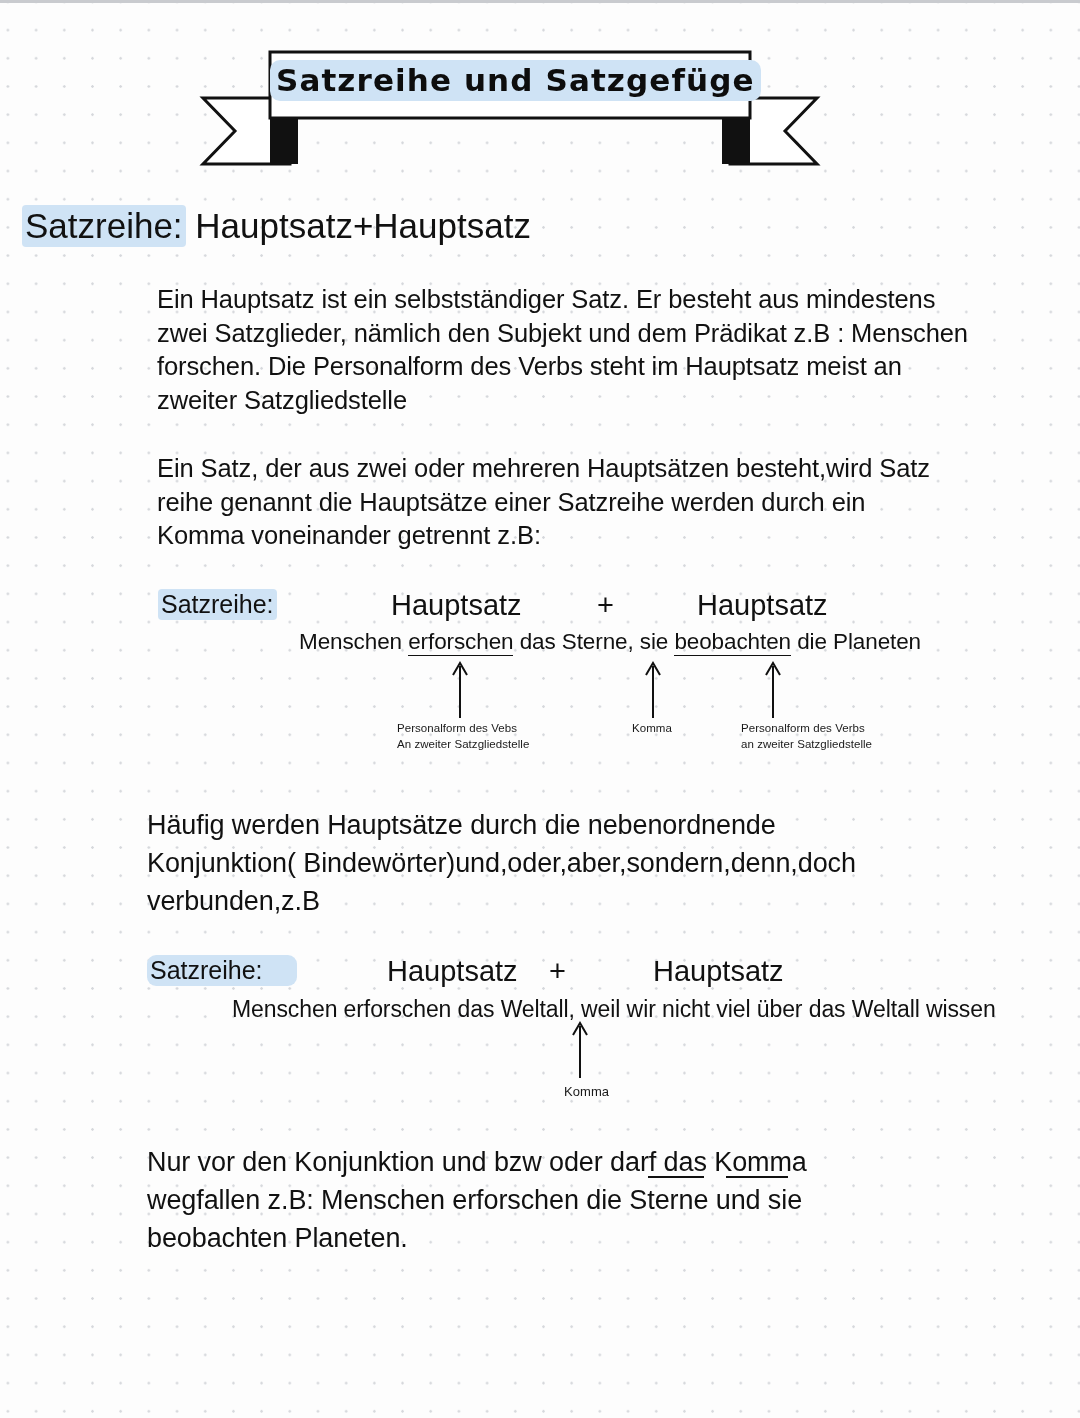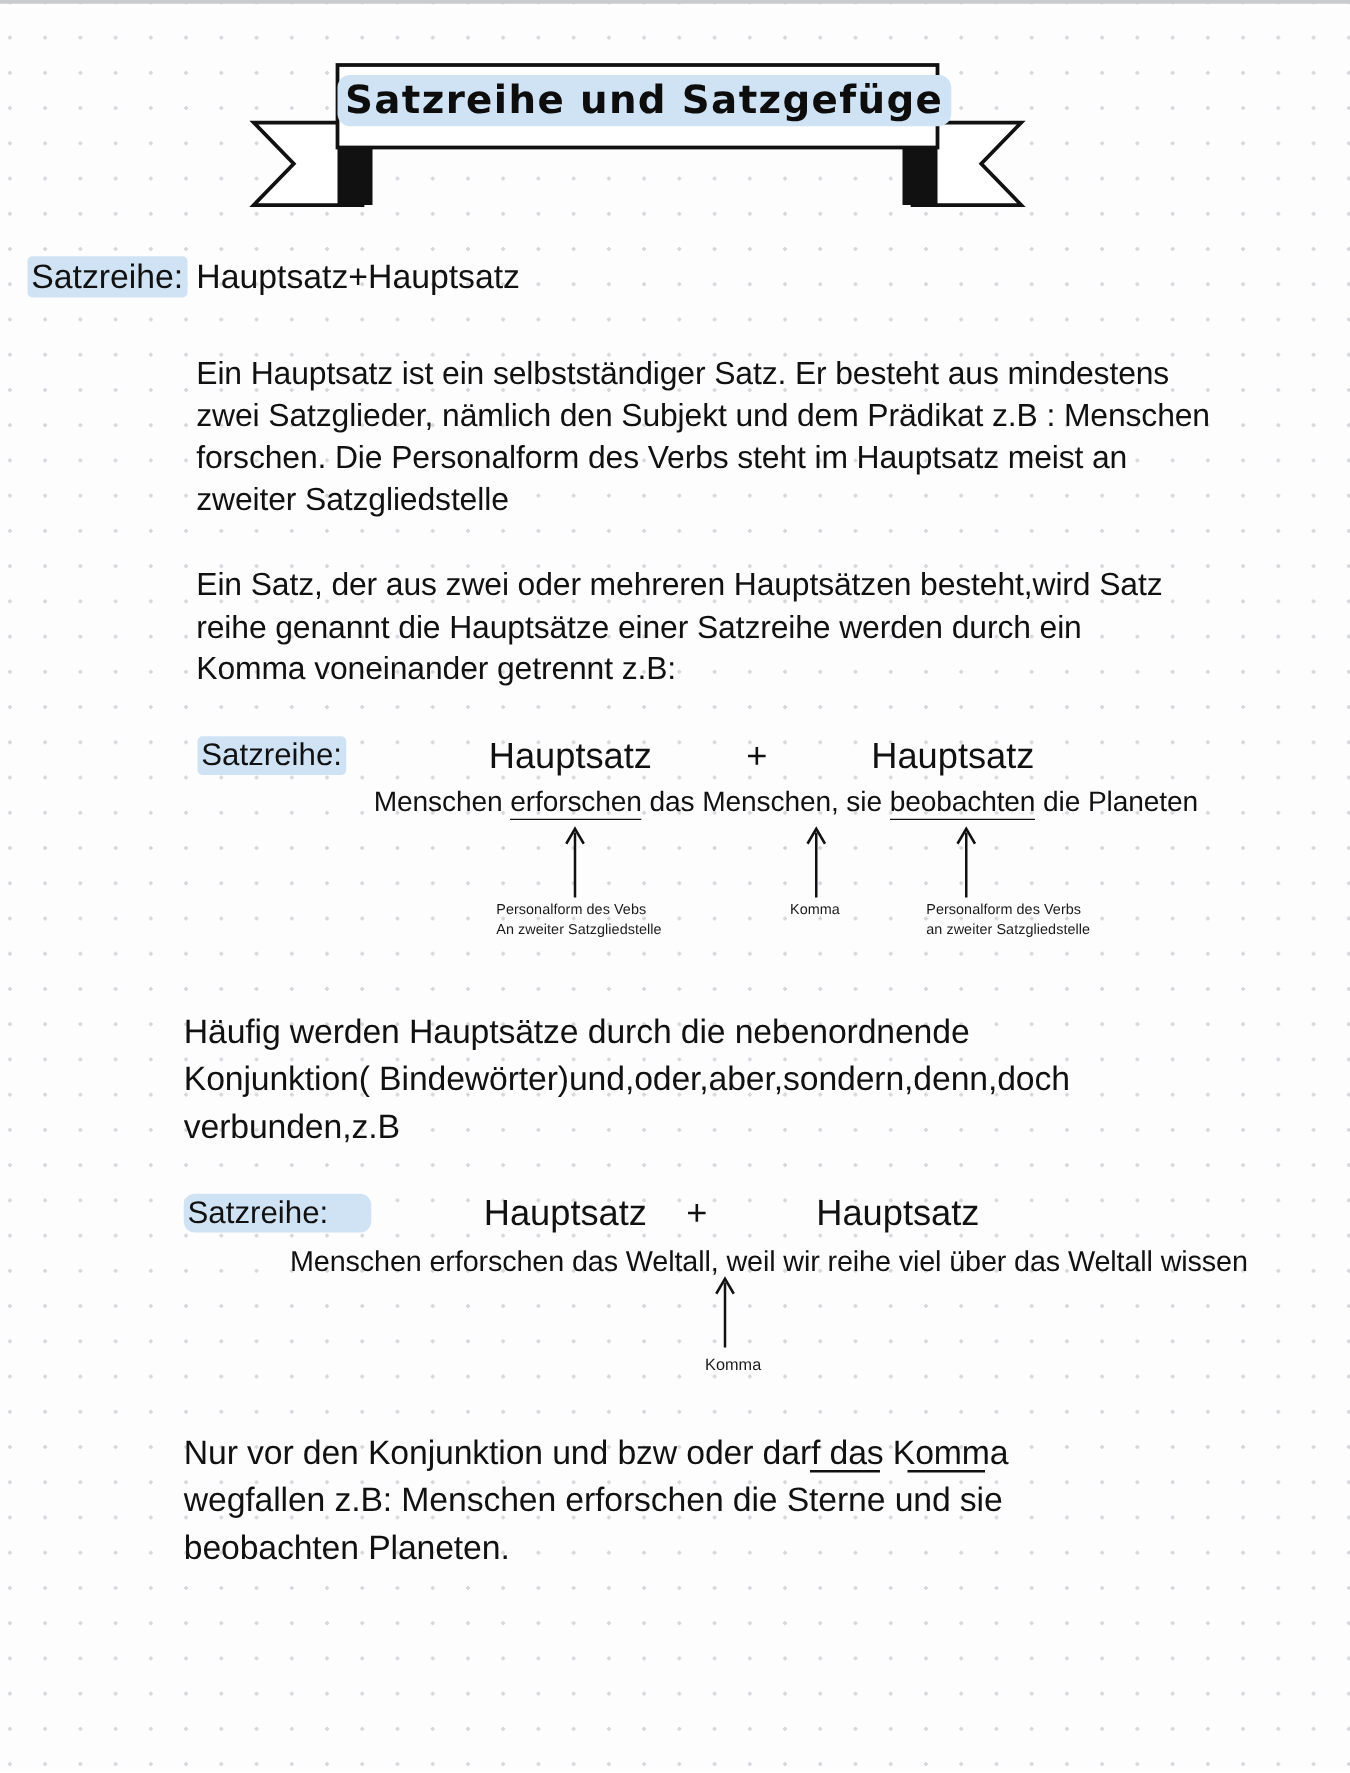--- a/index.html
+++ b/index.html
@@ -57,21 +57,21 @@
     padding: 2px 6px 3px 6px;
     box-decoration-break: clone;
   }
 
   
   .hl {
     background: #cfe3f5;
   }
   .lead {
     position: absolute;
-    font-size: 27px;
+    font-size: 35px;
     color: #111;
     white-space: nowrap;
   }
   .lead .hl {
     border-radius: 4px;
     padding: 1px 3px 2px 3px;
   }
   .para {
     position: absolute;
     font-size: 25.5px;
@@ -168,21 +168,21 @@
     <div class="row">reihe genannt die Hauptsätze einer Satzreihe werden durch ein</div>
     <div class="row">Komma voneinander getrennt z.B:</div>
   </div>
 
   <div class="ex-label" style="left:158px; top:590px;"><span class="hl">Satzreihe:</span></div>
 
   <div class="ex-head" style="left:391px; top:589px;">Hauptsatz</div>
   <div class="ex-head" style="left:597px; top:589px;">+</div>
   <div class="ex-head" style="left:697px; top:589px;">Hauptsatz</div>
 
-  <div class="ex-sentence" style="left:299px; top:629px;"><span>Menschen </span><u>erforschen</u><span> das Menschen, sie </span><u>beobachten</u><span> die Planeten</span></div>
+  <div class="ex-sentence" style="left:299px; top:629px;"><span>Menschen </span><u>erforschen</u><span> das Sterne, sie </span><u>beobachten</u><span> die Planeten</span></div>
 
   <svg class="arrow" style="left:380px; top:660px;" width="420" height="62">
     <g stroke="#111111" stroke-width="2" fill="none">
       <line x1="80" y1="58" x2="80" y2="6"></line>
       <polyline points="73,15 80,3 87,15"></polyline>
       <line x1="273" y1="58" x2="273" y2="6"></line>
       <polyline points="266,15 273,3 280,15"></polyline>
       <line x1="393" y1="58" x2="393" y2="6"></line>
       <polyline points="386,15 393,3 400,15"></polyline>
     </g>
@@ -205,21 +205,21 @@
     <div class="row">Konjunktion( Bindewörter)und,oder,aber,sondern,denn,doch</div>
     <div class="row">verbunden,z.B</div>
   </div>
 
   <div class="ex-label wide" style="left:147px; top:956px;"><span class="hl">Satzreihe:</span></div>
 
   <div class="ex-head" style="left:387px; top:955px;">Hauptsatz</div>
   <div class="ex-head" style="left:549px; top:955px;">+</div>
   <div class="ex-head" style="left:653px; top:955px;">Hauptsatz</div>
 
-  <div class="ex-sentence" style="left:232px; top:996px; font-size:23px;">Menschen erforschen das Weltall, weil wir reihe viel über das Weltall wissen</div>
+  <div class="ex-sentence" style="left:232px; top:996px; font-size:23px;">Menschen erforschen das Weltall, weil wir nicht viel über das Weltall wissen</div>
 
   <svg class="arrow" style="left:560px; top:1018px;" width="40" height="62">
     <g stroke="#111111" stroke-width="2" fill="none">
       <line x1="20" y1="60" x2="20" y2="8"></line>
       <polyline points="13,17 20,5 27,17"></polyline>
     </g>
   </svg>
 
   <div class="note" style="left:564px; top:1084px; font-size:13px;">Komma</div>
 

